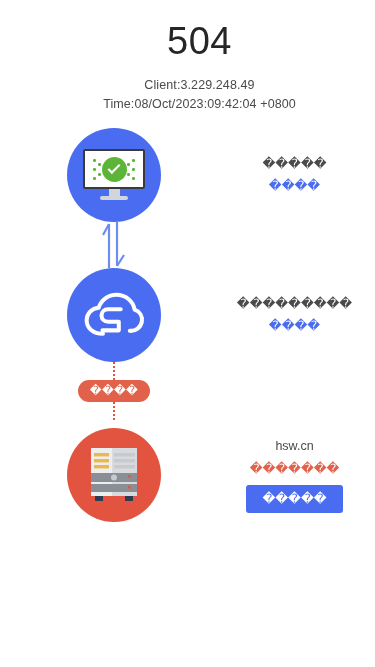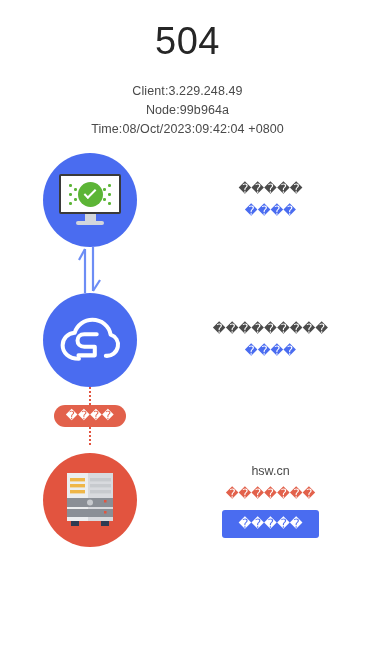--- a/index.html
+++ b/index.html
@@ -12,36 +12,37 @@
     background: #ffffff;
     font-family: "Liberation Sans", "DejaVu Sans", sans-serif;
     overflow: hidden;
   }
 
   .page {
     position: relative;
     width: 375px;
     height: 667px;
     background: #ffffff;
+    padding-left: 24px;
   }
 
   
   .header {
     padding-top: 18px;
     text-align: center;
   }
   .status-code {
     font-size: 38px;
     line-height: 46px;
     font-weight: 400;
     color: #262626;
     letter-spacing: 0.5px;
   }
   .meta-block {
-    margin-top: 18px;
+    margin-top: 12px;
     text-align: center;
   }
   .meta-line {
     font-size: 12.5px;
     line-height: 19px;
     color: #4a4a4a;
     letter-spacing: 0.1px;
   }
 
   
@@ -241,21 +242,20 @@
 </head>
 <body>
 
 <div class="page">
 
   <div class="header">
     <div class="status-code">504</div>
 
     <div class="meta-block">
       <div class="meta-line">Client:3.229.248.49</div>
-      <div class="meta-line">Node:99b964a</div>
       <div class="meta-line">Time:08/Oct/2023:09:42:04 +0800</div>
     </div>
   </div>
 
   <div class="flow">
 
     <div class="node-row" style="top:0; height:94px;">
 
       <div class="icon-col">
         <div class="circle circle-blue">

